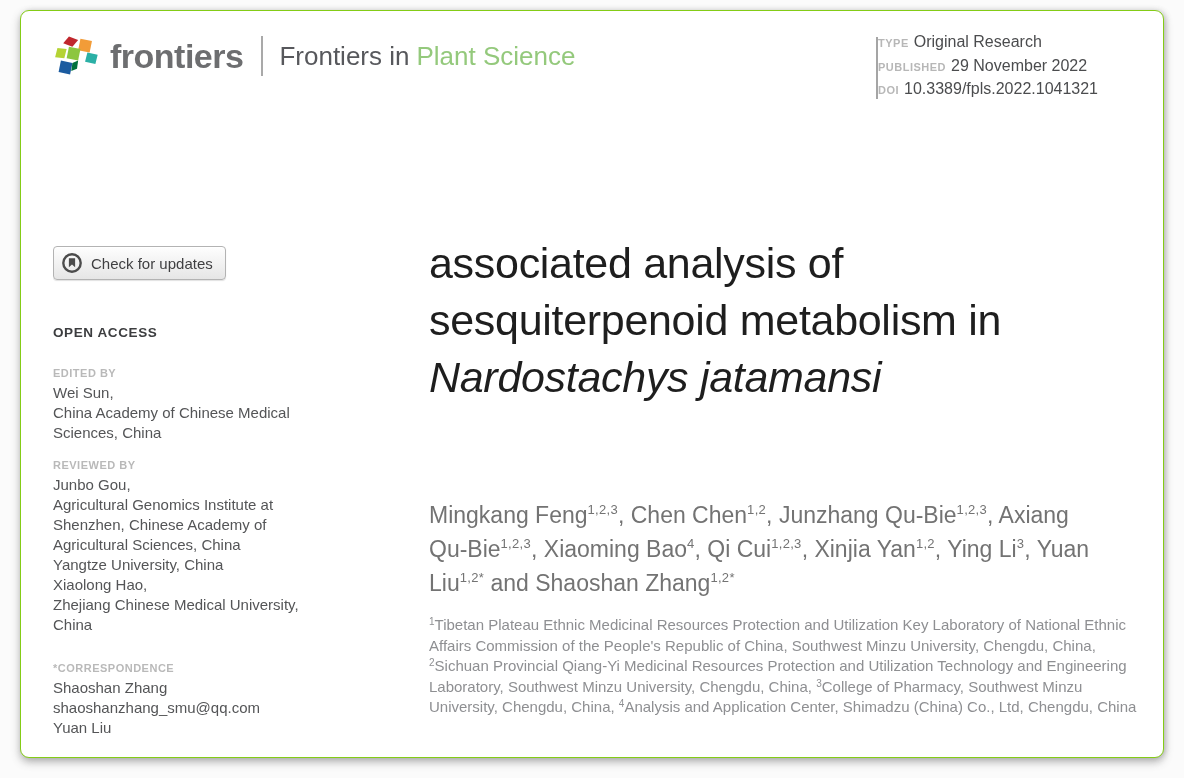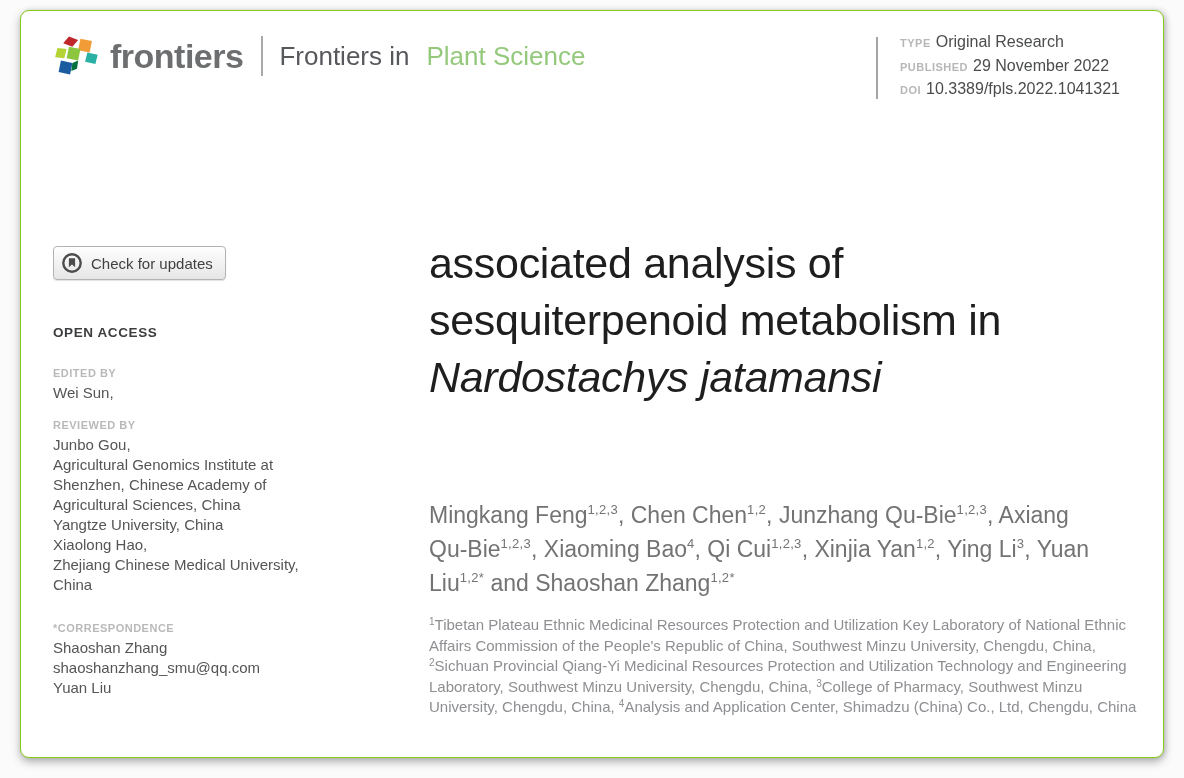--- a/index.html
+++ b/index.html
@@ -11,25 +11,25 @@
     box-shadow: 0 4px 9px rgba(90,90,90,0.45), 2px 0 5px rgba(120,120,120,0.25);
     overflow: hidden;
   }
 
   
   .brand-row { position: absolute; left: 33px; top: 22px; display: flex; align-items: center; }
   .logo-svg { width: 46px; height: 46px; }
   .wordmark { font-size: 34px; font-weight: 700; color: #6d6e70; letter-spacing: -0.5px; margin-left: 10px; }
   .brand-divider { width: 2px; height: 40px; background: #a9a9a9; margin: 0 16px 0 18px; }
   .journal-name { font-size: 26px; font-weight: 500; color: #57585c; }
-  .journal-green { color: #94c97c; margin-left: 17px; }
+  .journal-green { color: #94c97c; margin-left: 7px; }
 
   .meta-block { position: absolute; left: 855px; top: 20px; display: flex; }
   .meta-rule { width: 2px; background: #a5a5a5; height: 62px; margin-top: 6px; }
-  .meta-rows { margin-left: 22px; }
+  .meta-rows { }
   .meta-row { line-height: 21.5px; white-space: nowrap; }
   .m-label { font-size: 11px; font-weight: 700; color: #b7b7b7; letter-spacing: 0.5px; margin-right: 5px; }
   .m-value { font-size: 16px; font-weight: 500; color: #4b4c4e; }
 
   
   .sidebar { position: absolute; left: 32px; top: 235px; width: 285px; height: 500px; overflow: hidden; }
   .check-btn {
     display: inline-flex; align-items: center; gap: 8px;
     padding: 5px 12px 5px 7px; border: 1px solid #b3b3b3; border-radius: 4px;
     background: linear-gradient(#fefefe, #e6e6e6);
@@ -100,20 +100,21 @@
           <circle cx="12" cy="12" r="9.5" fill="none" stroke="#4c4c4c" stroke-width="2.6"></circle>
           <path d="M8.6 6.8 h6.8 v9.8 l-3.4 -2.9 -3.4 2.9 z" fill="#4c4c4c"></path>
         </svg>
         <span class="check-btn-label">Check for updates</span>
       </button>
 
       <div class="open-access">OPEN ACCESS</div>
 
       <div class="side-label">EDITED BY</div>
       <div class="side-text">Wei Sun,</div>
+      <div class="side-text flow">China Academy of Chinese Medical Sciences, China</div>
 
       <div class="side-label tight">REVIEWED BY</div>
       <div class="side-text">Junbo Gou,</div>
       <div class="side-text flow">Agricultural Genomics Institute at Shenzhen, Chinese Academy of Agricultural Sciences, China</div>
       <div class="side-text flow">Yangtze University, China</div>
       <div class="side-text flow">Xiaolong Hao,</div>
       <div class="side-text flow">Zhejiang Chinese Medical University, China</div>
 
       <div class="side-label">*CORRESPONDENCE</div>
       <div class="side-text">Shaoshan Zhang</div>

